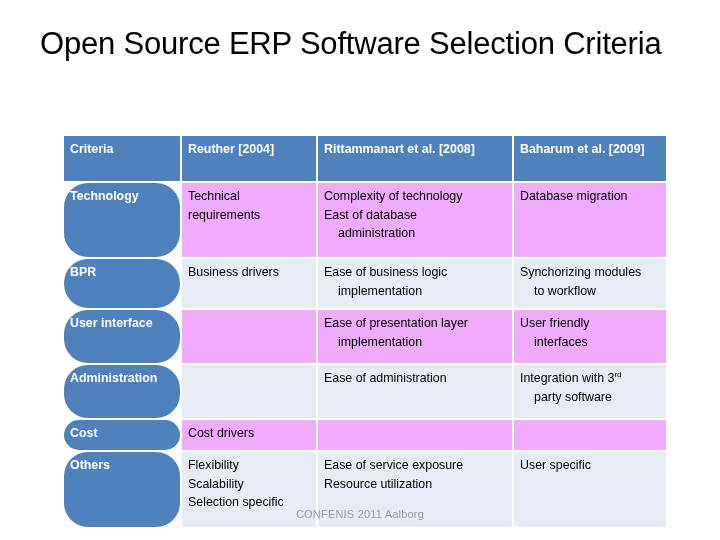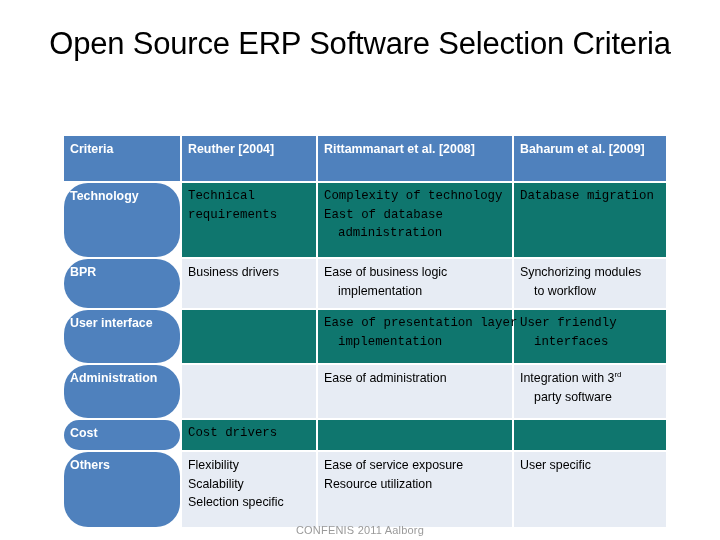--- a/index.html
+++ b/index.html
@@ -14,21 +14,20 @@
     overflow: hidden;
     position: relative;
   }
 
   
   .slide-title {
     position: absolute;
     left: 40px;
     top: 24px;
     width: 640px;
-    text-align: center;
     font-size: 31px;
     line-height: 1.27;
     color: #000000;
     font-weight: 400;
     letter-spacing: -0.2px;
   }
 
   
   .table-wrap {
     position: absolute;
@@ -66,40 +65,40 @@
   }
   thead th.ctr { text-align: left; }
 
   tbody th.rowhead {
     background: #4f81bd;
     color: #ffffff;
     font-weight: bold;
     text-align: left;
     border-radius: 24px;
   }
-  tbody tr.band-dark td { background: #0f766e; font-family: Liberation Mono, monospace; }
+  tbody tr.band-dark td { background: #f0abfc; }
   tbody tr.band-light td { background: #e7ecf4; }
 
   tbody tr.r-tech td  { height: 66px; }
   tbody tr.r-bpr td   { height: 41px; }
   tbody tr.r-ui td    { height: 45px; }
   tbody tr.r-admin td { height: 45px; }
   tbody tr.r-cost td  { height: 22px; margin-top: 12px; }
   tbody tr.r-others td{ height: 67px; }
 
   
   .ln { display: block; white-space: pre; }
   .ln.ind { padding-left: 14px; }
   sup { font-size: 0.65em; vertical-align: super; line-height: 0; }
 
   
   .footer {
     position: absolute;
     left: 0;
-    top: 524px;
+    top: 508px;
     width: 720px;
     text-align: center;
     font-size: 11px;
     color: #9a9a9a;
     letter-spacing: 0.2px;
   }
 </style>
 </head>
 <body>
 

